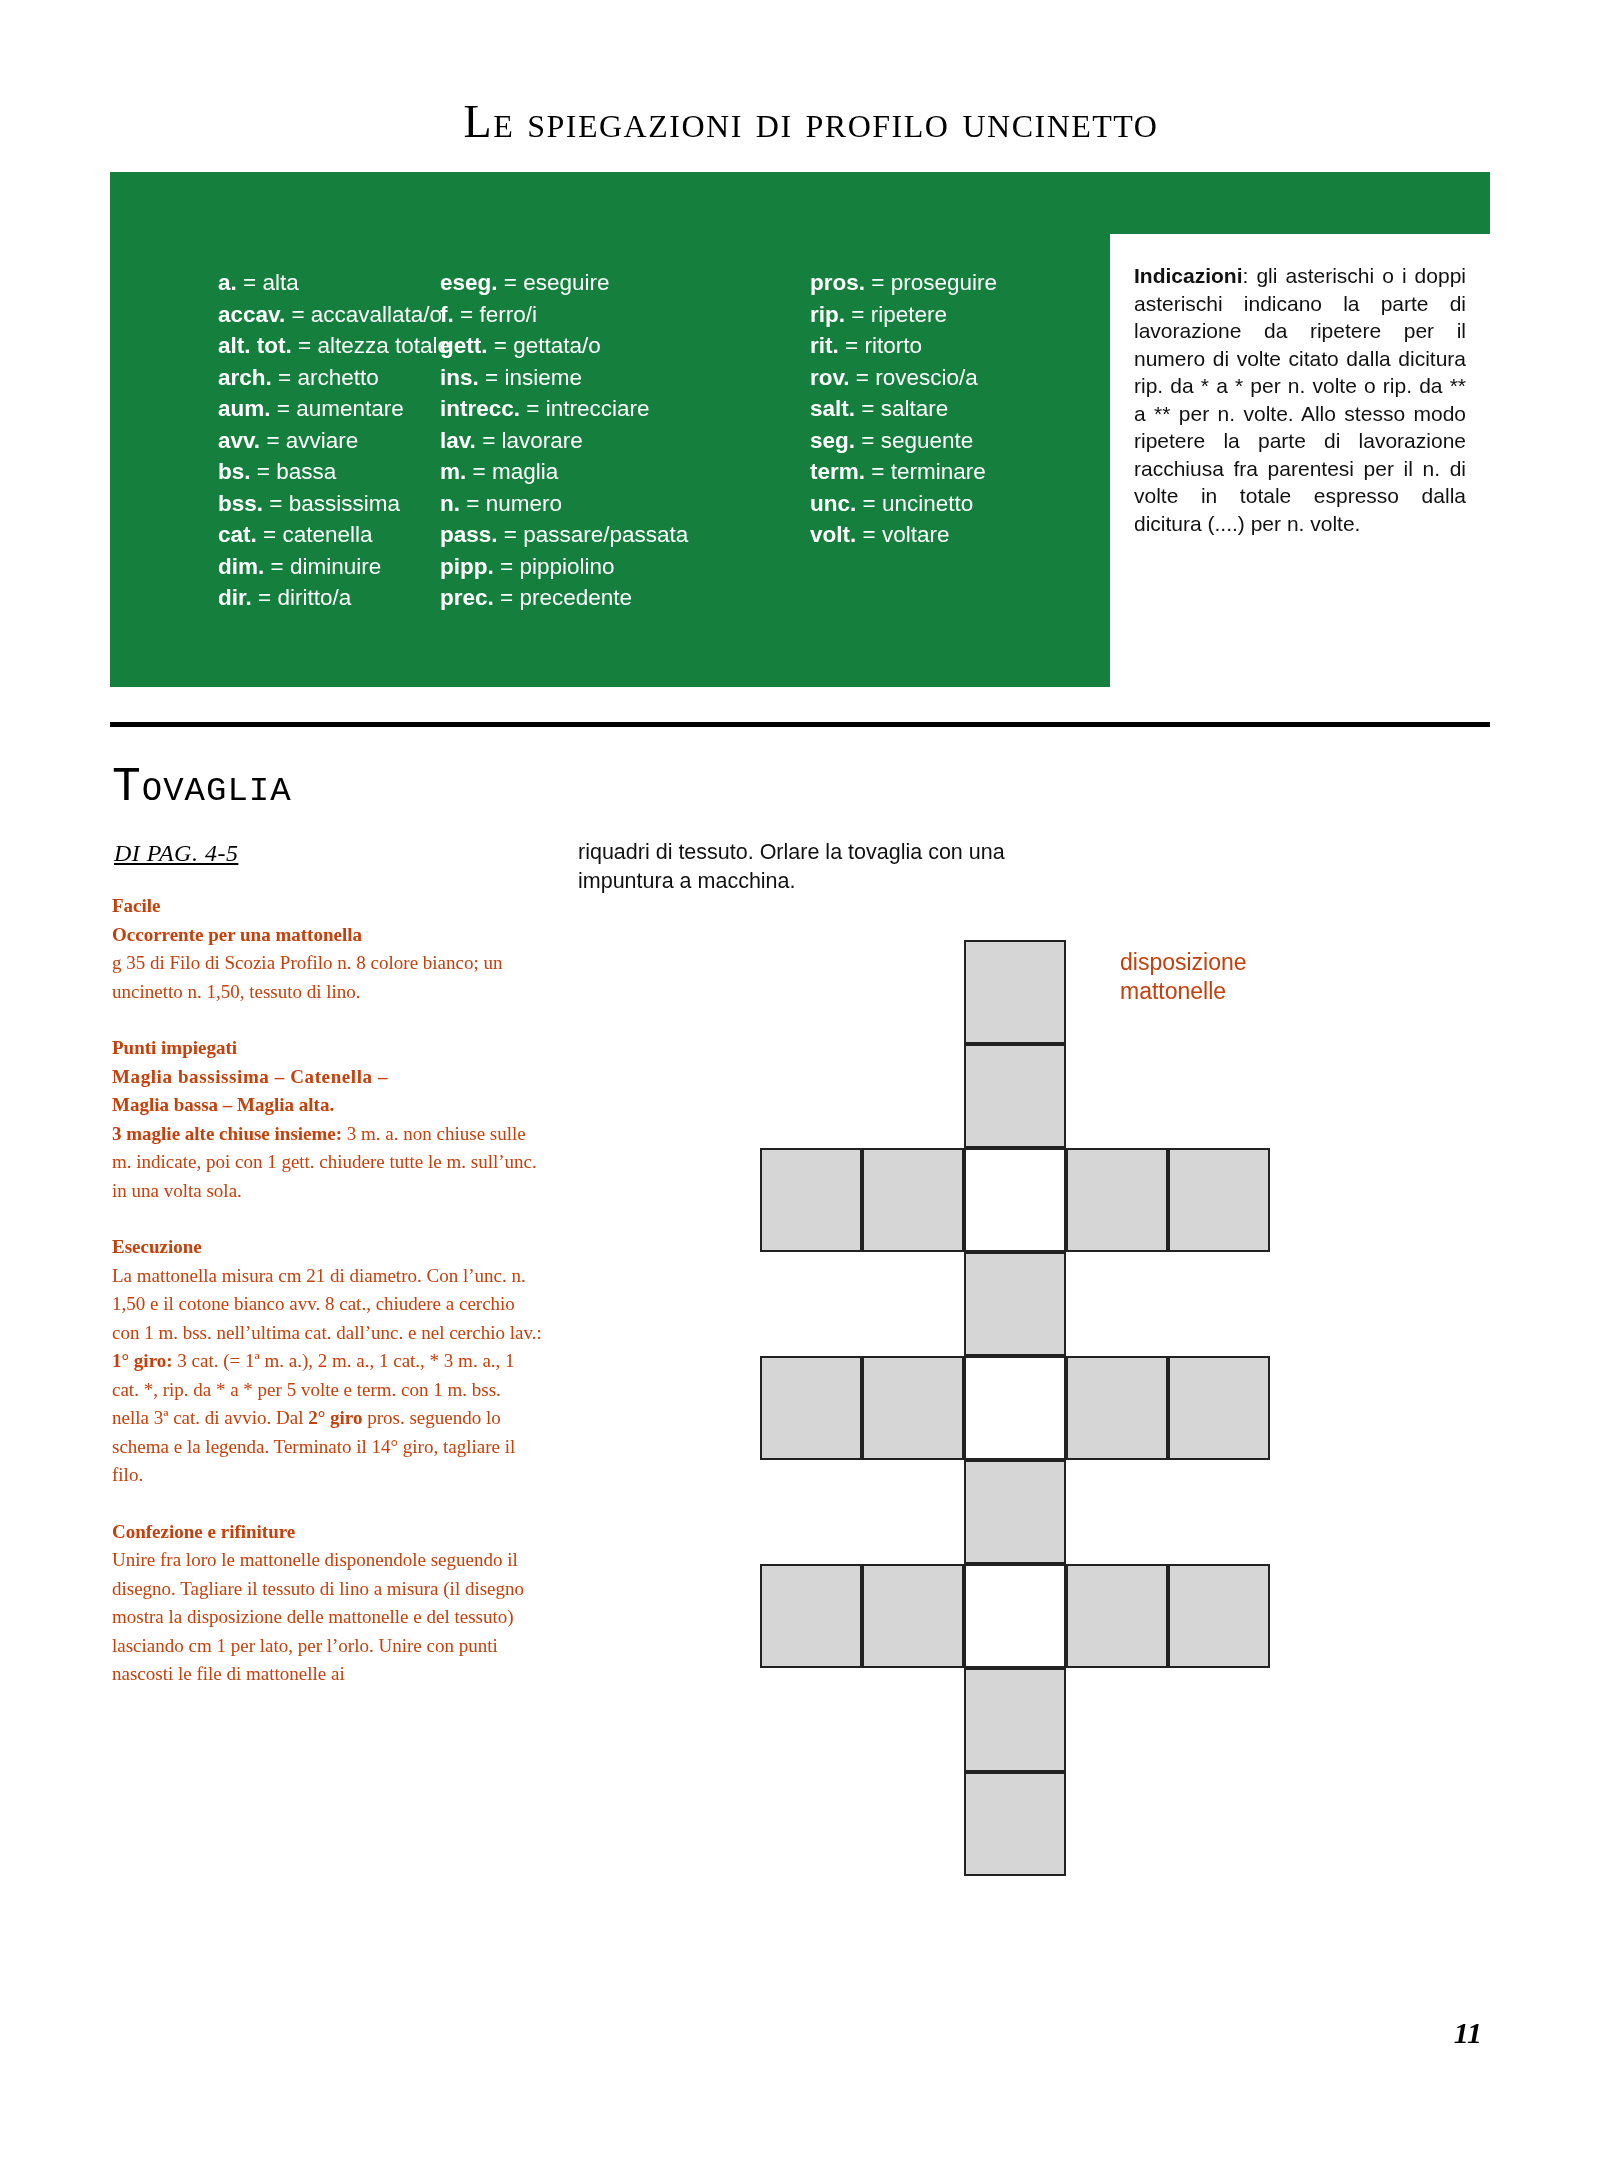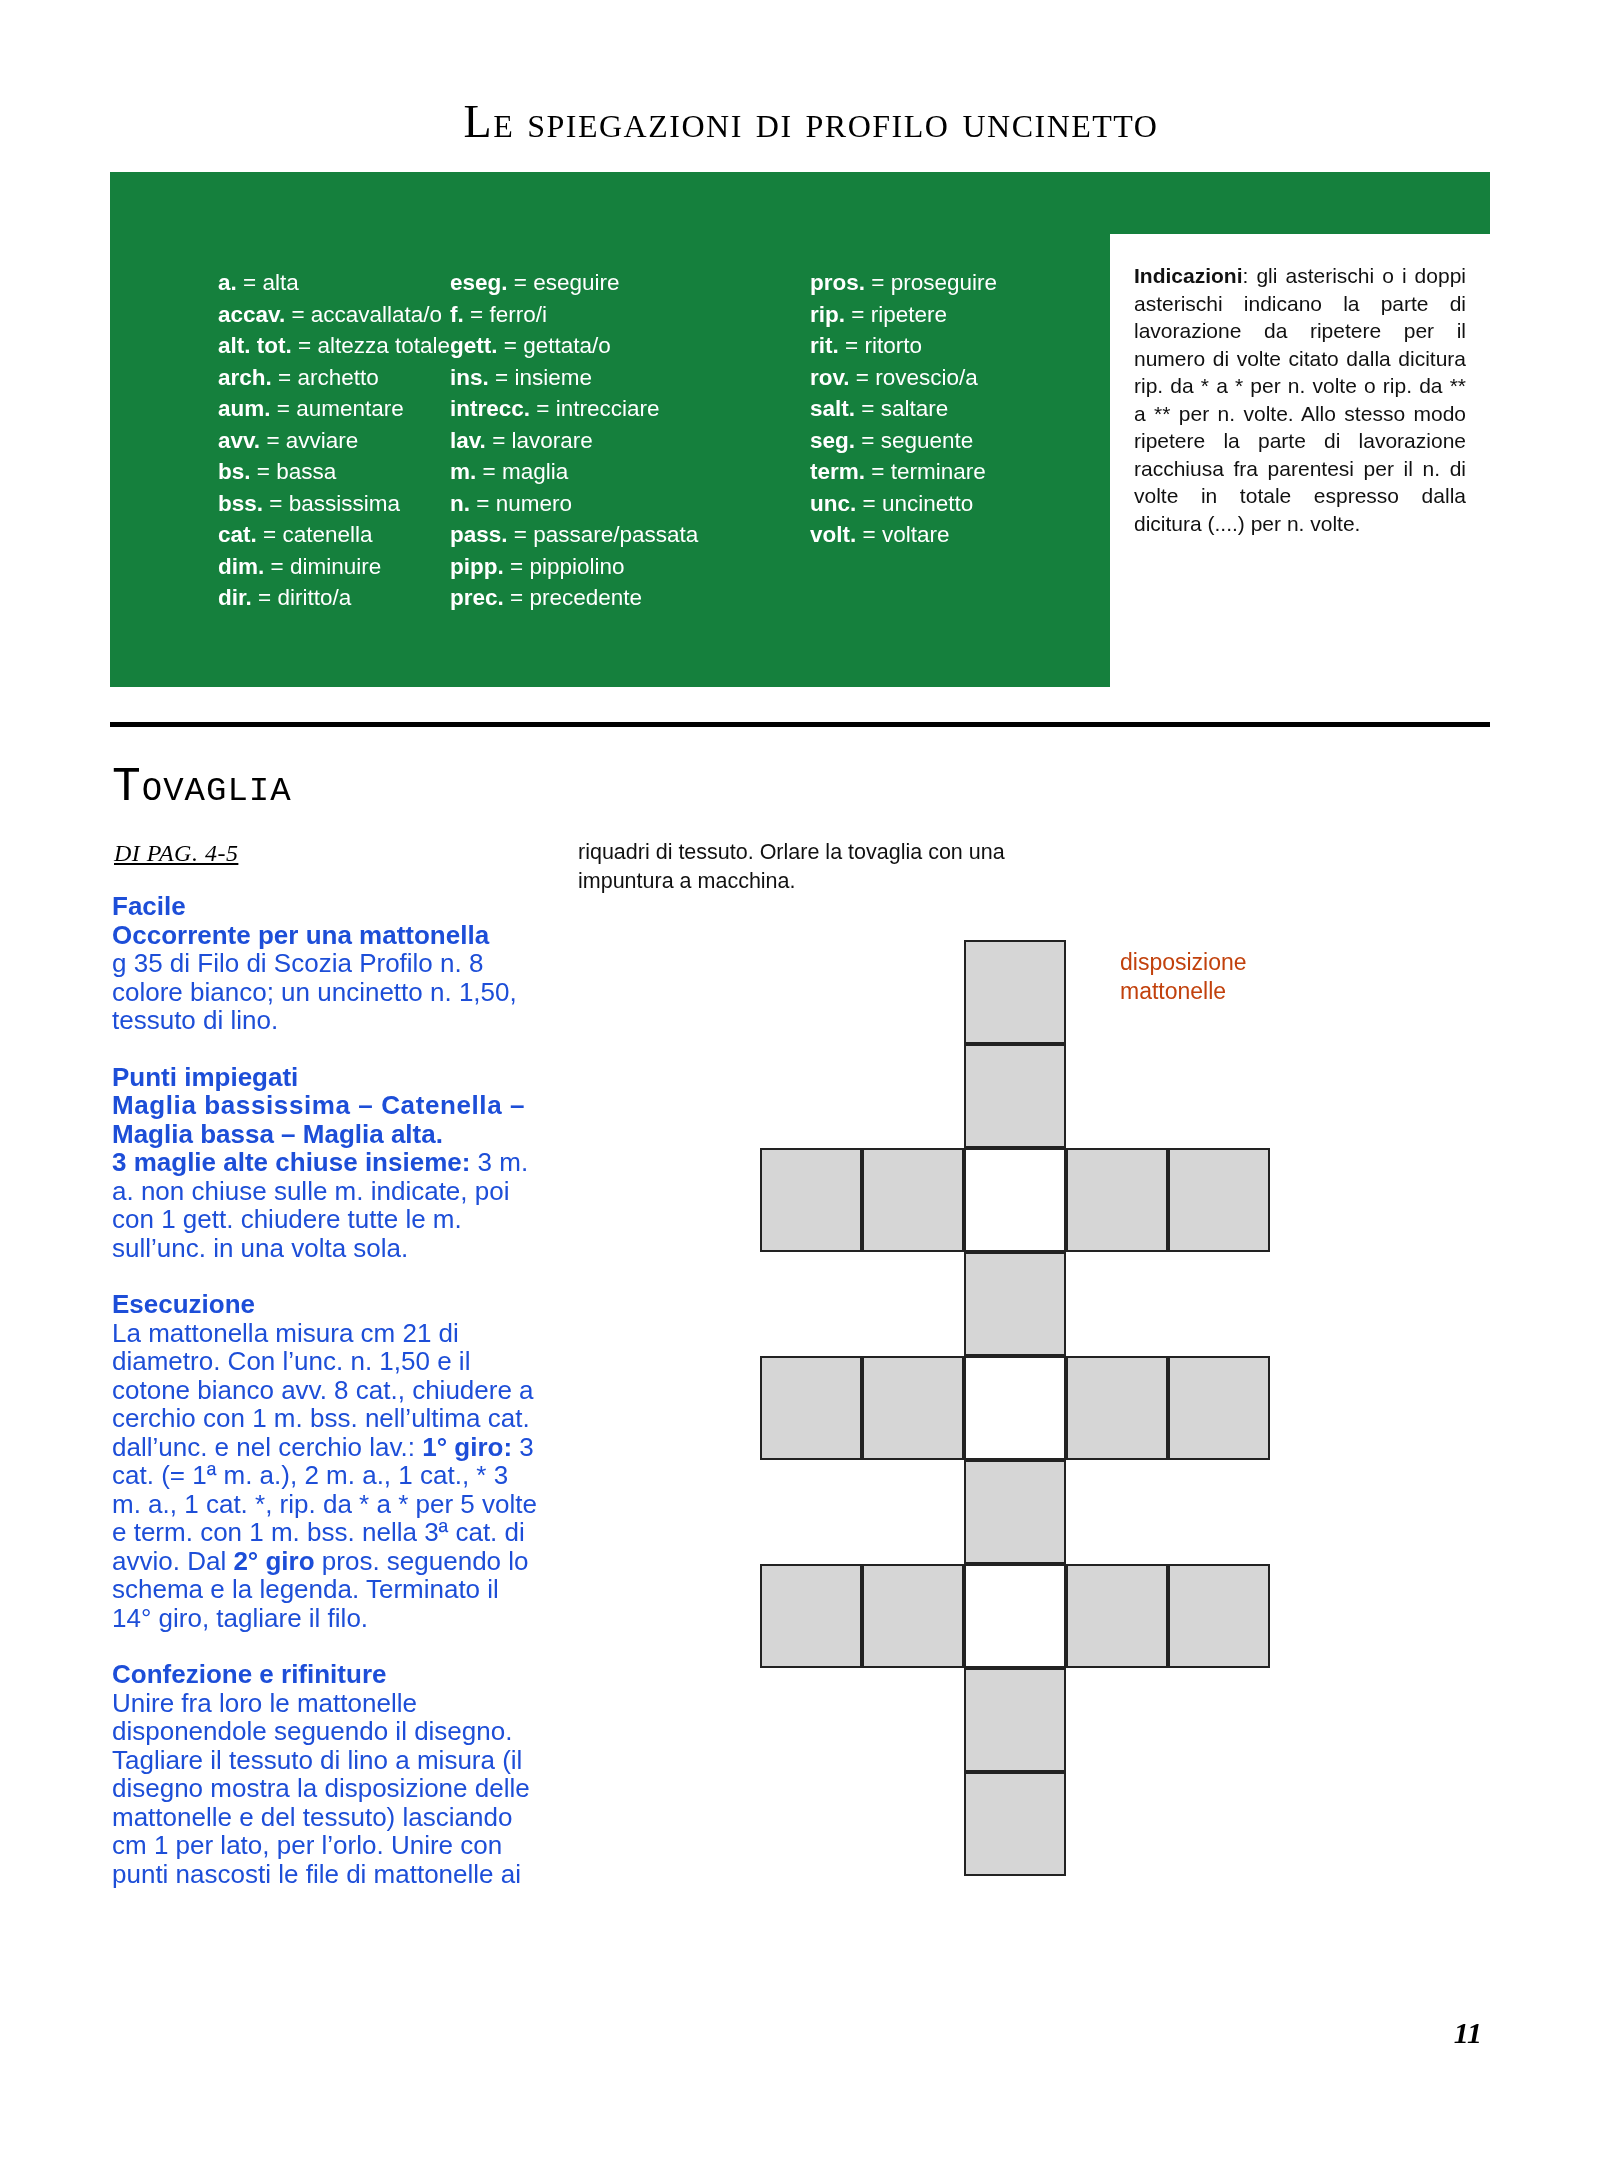--- a/index.html
+++ b/index.html
@@ -53,21 +53,21 @@
     width: 100%; height: 100%;
   }
   .abbr-col {
     position: absolute;
     top: 95px;
     font-size: 22.5px;
     line-height: 31.5px;
     color: #ffffff;
   }
   .abbr-col.c1 { left: 108px; width: 300px; }
-  .abbr-col.c2 { left: 340px; width: 330px; }
+  .abbr-col.c2 { left: 330px; width: 330px; }
   .abbr-col.c3 { left: 700px; width: 300px; }
   .abbr-col .row { white-space: nowrap; }
   .abbr-col .k { font-weight: bold; }
   .abbr-col .v { font-weight: normal; }
 
   .indicazioni {
     position: absolute;
     left: 1000px;
     top: 62px;
     width: 380px;
@@ -114,23 +114,24 @@
     color: #000;
     text-decoration: underline;
   }
 
   
   .col-left {
     position: absolute;
     left: 112px;
     top: 892px;
     width: 430px;
-    font-size: 26px;
+    font-size: 19px;
     line-height: 28.5px;
-    color: #1d4ed8;
+    color: #c2410c;
+    font-family: Liberation Serif, serif;
   }
   .col-left p { margin: 0; }
   .col-left .gap { height: 28px; }
   .b { font-weight: bold; }
   .sp { letter-spacing: .6px; }
 
   
   .col-right-top {
     position: absolute;
     left: 578px;

